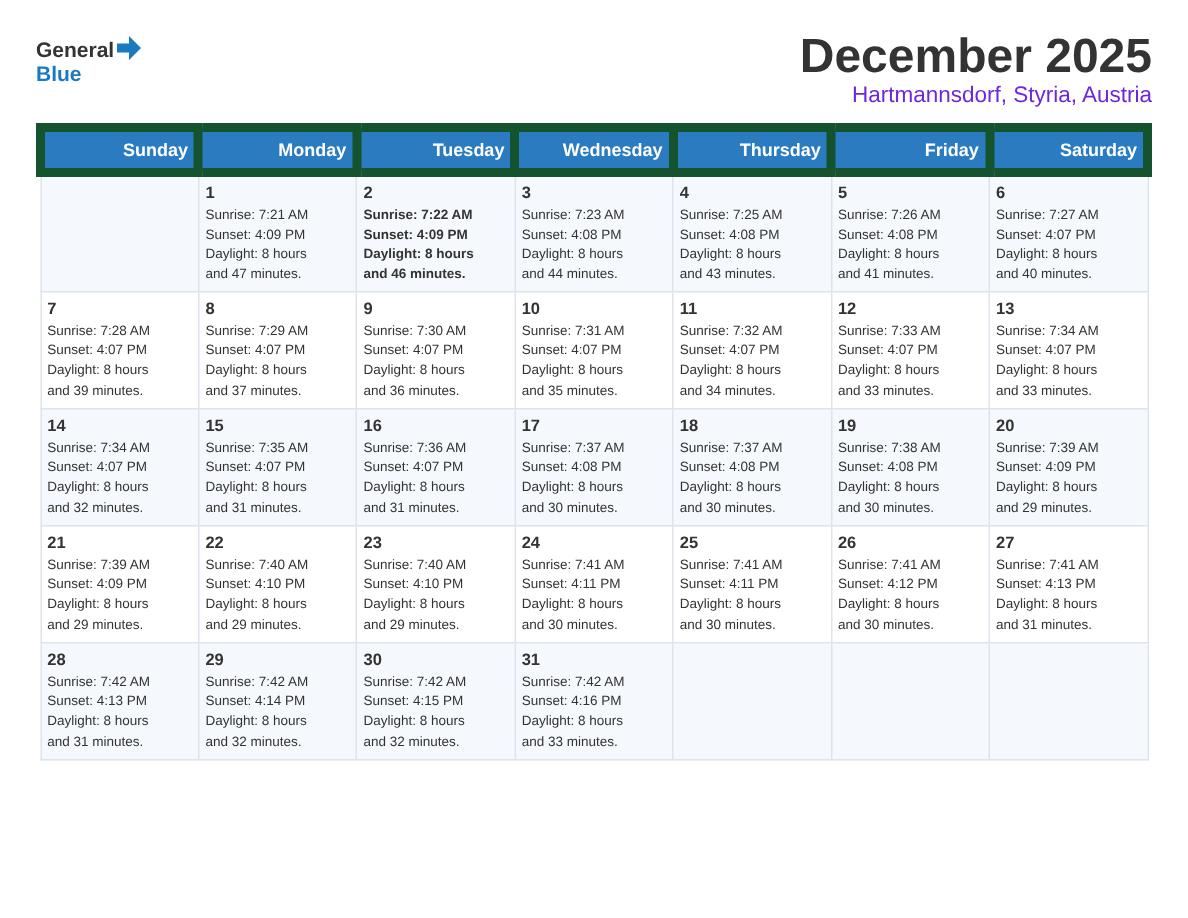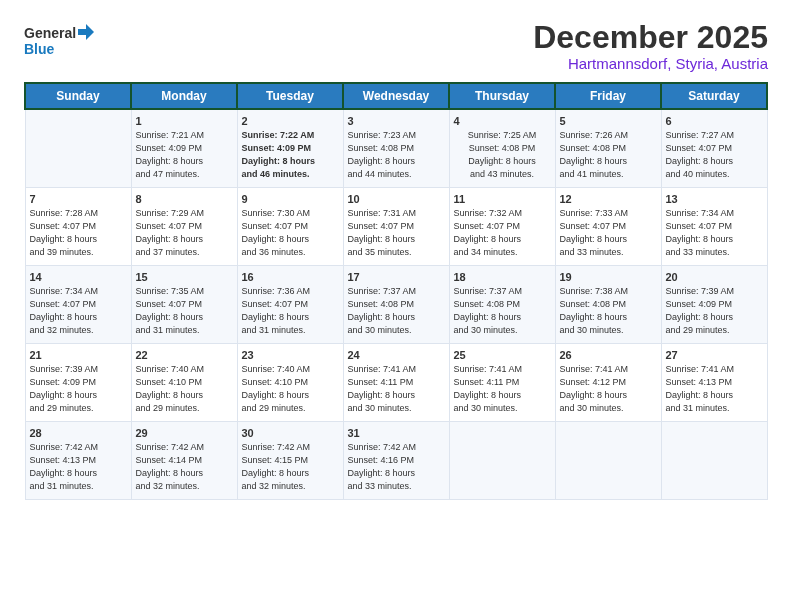--- a/index.html
+++ b/index.html
@@ -47,22 +47,22 @@
       table-layout: fixed;
     }
     thead tr {
       background: #2a7bbf;
     }
     thead th {
       color: #fff;
       font-size: 12px;
       font-weight: bold;
       padding: 5px 4px;
-      text-align: center;
-      border: 2px solid #14532d;
+      text-align: right;
+      border: 6px solid #14532d;
     }
     tbody tr {
       background: #fff;
     }
     tbody tr:nth-child(odd) {
       background: #f5f8fc;
     }
     tbody td {
       vertical-align: top;
       font-size: 9.5px;
@@ -132,21 +132,21 @@
           </td>
           <td>
             <span class="day-num">3</span>
             <div class="day-info" style="white-space: pre-line;">Sunrise: 7:23 AM
 Sunset: 4:08 PM
 Daylight: 8 hours
 and 44 minutes.</div>
           </td>
           <td>
             <span class="day-num">4</span>
-            <div class="day-info" style="white-space: pre-line; text-align: center;">Sunrise: 7:25 AM
+            <div class="day-info" style="white-space: pre-line;">Sunrise: 7:25 AM
 Sunset: 4:08 PM
 Daylight: 8 hours
 and 43 minutes.</div>
           </td>
           <td>
             <span class="day-num">5</span>
             <div class="day-info" style="white-space: pre-line;">Sunrise: 7:26 AM
 Sunset: 4:08 PM
 Daylight: 8 hours
 and 41 minutes.</div>

